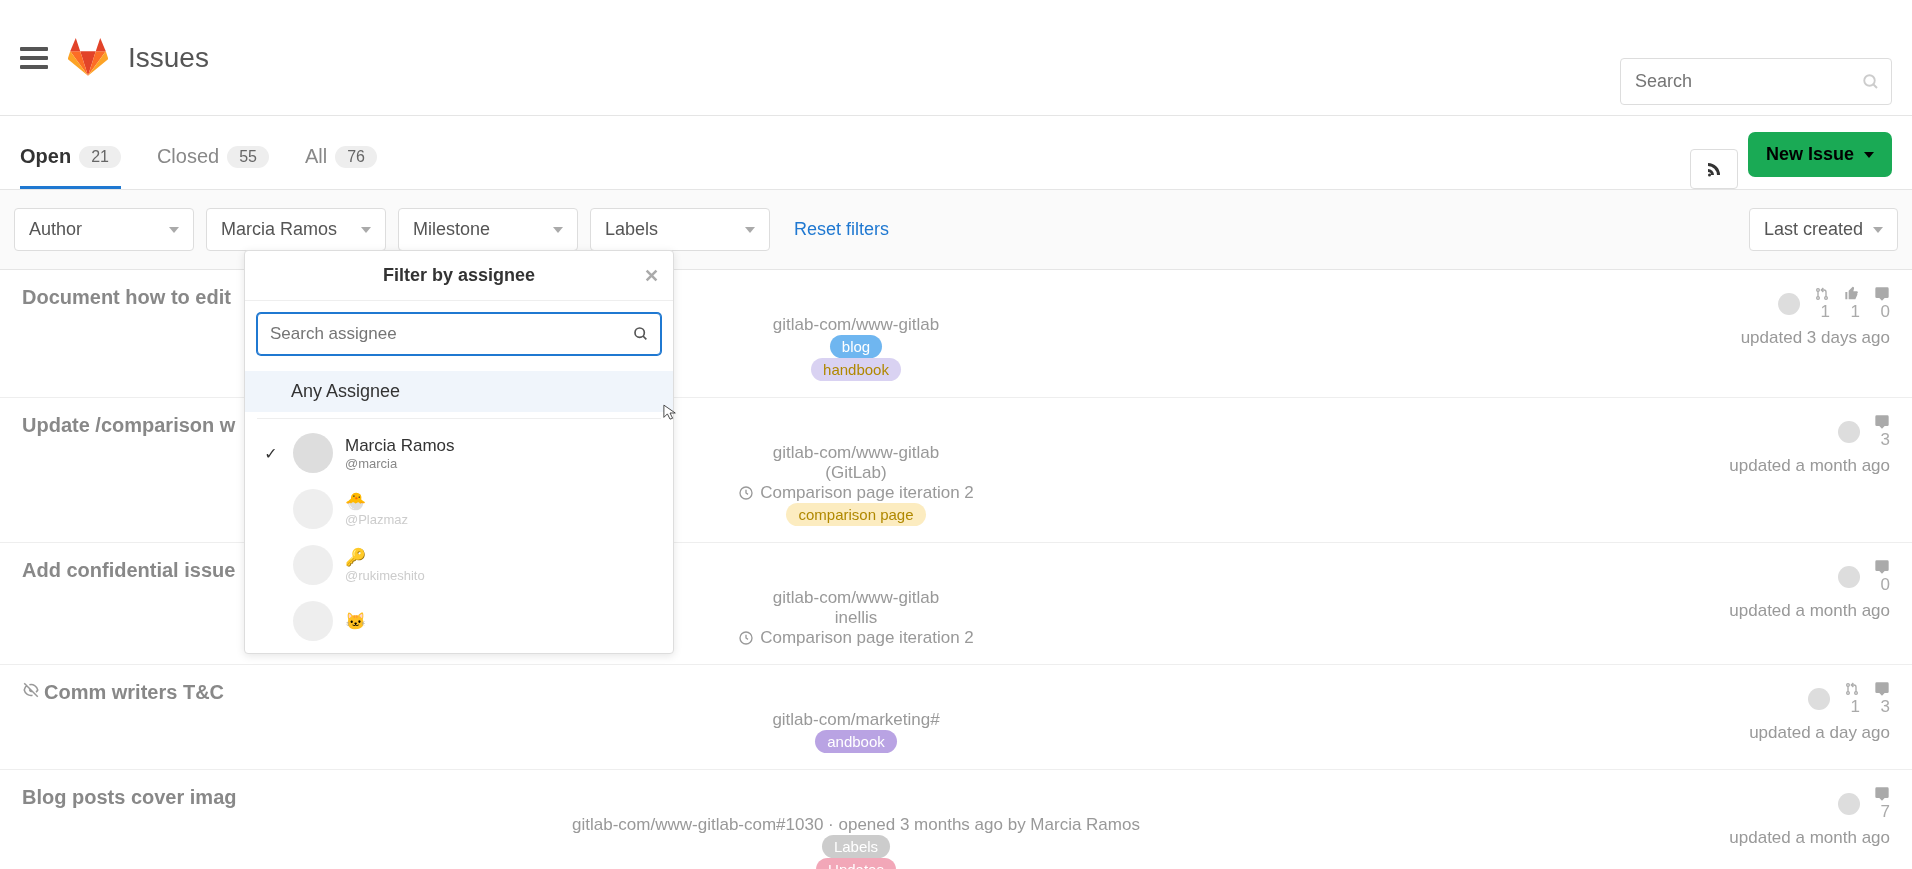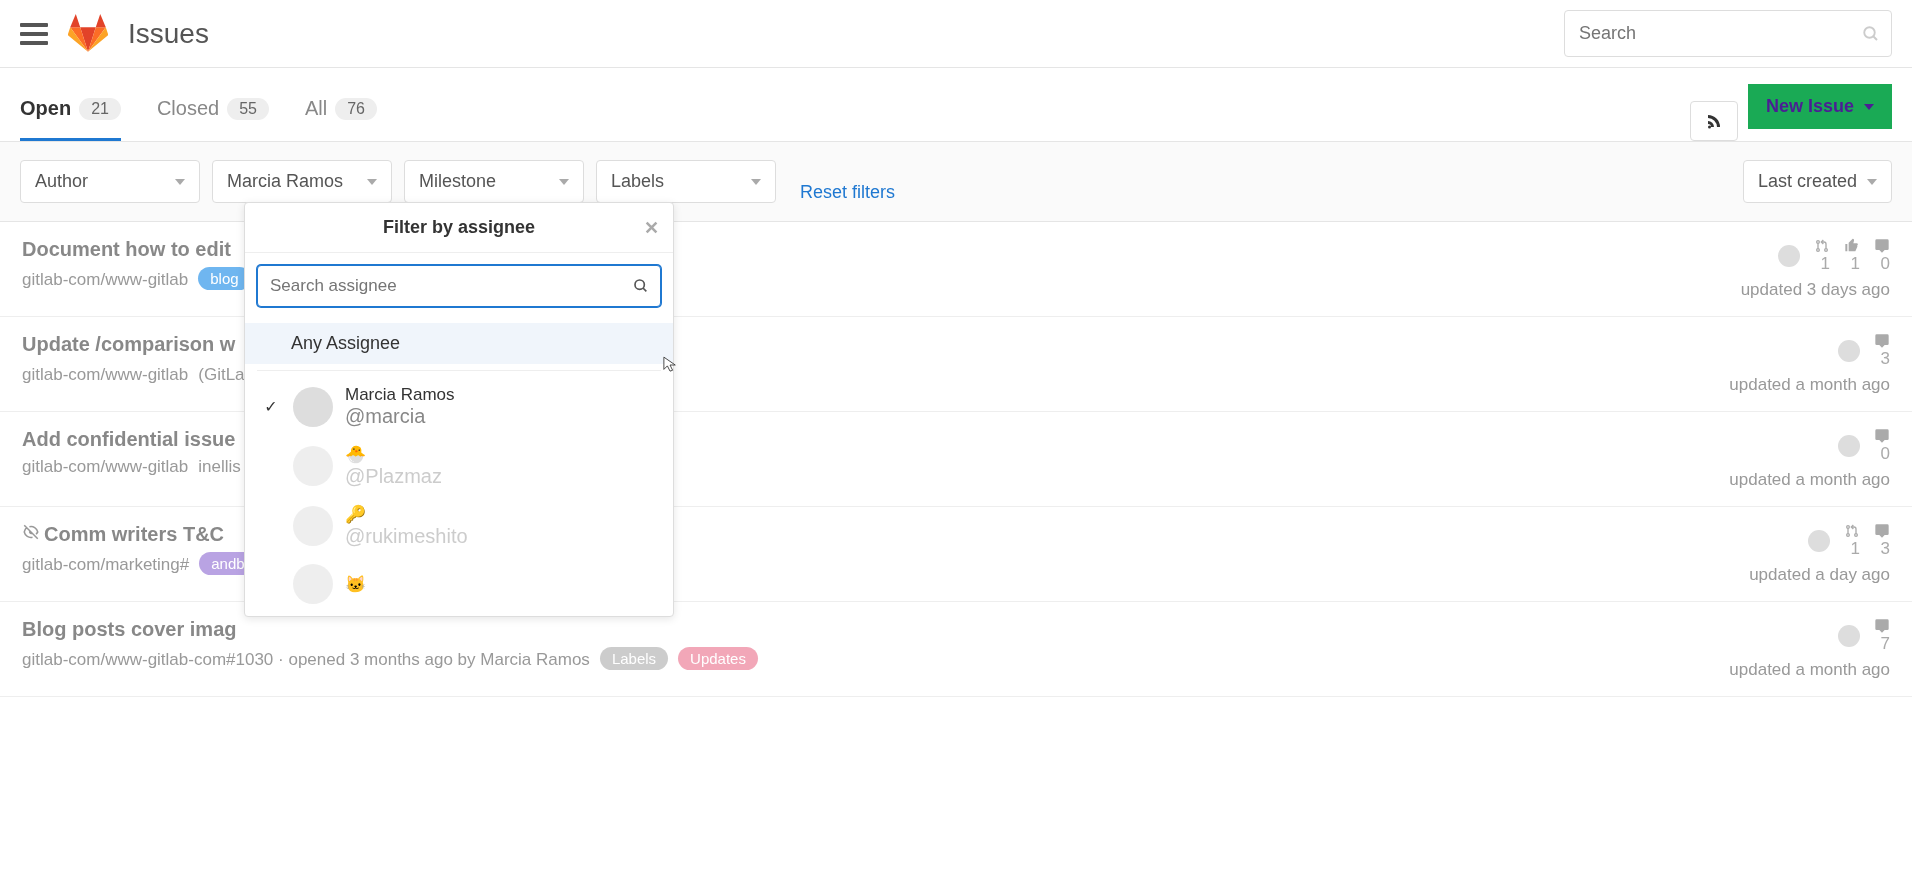--- a/index.html
+++ b/index.html
@@ -5,37 +5,37 @@
 * { box-sizing: border-box; margin: 0; padding: 0; }
 body { font-family: -apple-system, BlinkMacSystemFont, "Segoe UI", Helvetica, Arial, sans-serif; background: #fff; color: #333; }
 
 
 .header { display: flex; align-items: center; padding: 10px 20px; border-bottom: 1px solid #e5e5e5; gap: 20px; }
 .hamburger { width: 28px; height: 22px; display: flex; flex-direction: column; justify-content: space-between; cursor: pointer; }
 .hamburger span { height: 4px; background:#555; border-radius:1px; }
 .logo { width: 40px; height: 40px; }
 .page-title { font-size: 28px; color:#555; font-weight: 400; }
 .header-spacer { flex: 1; }
-.search-box { position: relative; width: 328px; }
+.search-box { position: relative; width: 272px; margin-top: 48px; }
 .search-box input { width: 100%; padding: 12px 40px 12px 14px; border:1px solid #ddd; border-radius:4px; font-size:18px; color:#999; }
 .search-box .sicon { position:absolute; right:12px; top:50%; transform:translateY(-50%); color:#ccc; }
 
 
 .tabs-row { display:flex; align-items:flex-end; padding: 16px 20px 0; border-bottom:1px solid #e5e5e5; }
 .tabs { display:flex; gap: 36px; }
 .tab { display:flex; align-items:center; gap:8px; padding-bottom: 18px; color:#888; font-size:20px; cursor:pointer; border-bottom: 3px solid transparent; }
 .tab.active { color:#333; font-weight:700; border-bottom-color:#1f78d1; }
 .badge { background:#eee; border-radius: 12px; padding: 2px 12px; font-size:16px; color:#666; font-weight:400; }
 .tabs-spacer { flex:1; }
 .rss-btn { border:1px solid #ddd; border-radius:4px; padding: 10px 14px; background:#fff; cursor:pointer; margin-right:10px; }
-.new-issue-btn { background:#1aaa55; color:#4c1d95; border:none; border-radius:0; padding: 12px 18px; font-size:18px; font-weight:600; cursor:pointer; display:flex; align-items:center; gap:10px; margin-bottom: 12px;}
+.new-issue-btn { background:#1aaa55; color:#000000; border:none; border-radius:7px; padding: 12px 18px; font-size:18px; font-weight:600; cursor:pointer; display:flex; align-items:center; gap:10px; margin-bottom: 12px;}
 .caret-down { width:0; height:0; border-left:5px solid transparent; border-right:5px solid transparent; border-top:6px solid currentColor; display:inline-block; }
 
 
-.filter-bar { background:#fafafa; padding: 18px 20px; border-bottom:1px solid #e5e5e5; display:flex; align-items:flex-end; gap:12px; position:relative; }
+.filter-bar { background:#fafafa; padding: 18px 14px; border-bottom:1px solid #e5e5e5; display:flex; align-items:center; gap:12px; position:relative; }
 .filter-dd { background:#fff; border:1px solid #ddd; border-radius:4px; padding: 10px 14px; font-size:18px; color:#555; display:flex; align-items:center; gap:10px; cursor:pointer; min-width: 180px; justify-content: space-between; }
 .reset-link { color:#1f78d1; font-size:18px; cursor:pointer; margin-left: 12px; }
 .filter-spacer { flex:1; }
 .sort-dd { background:#fff; border:1px solid #ddd; border-radius:4px; padding: 10px 14px; font-size:18px; color:#555; display:flex; align-items:center; gap:10px; cursor:pointer; }
 
 
 .dropdown { position:absolute; top: 60px; left: 244px; width: 430px; background:#fff; border:1px solid #ddd; border-radius:4px; box-shadow: 0 2px 8px rgba(0,0,0,.1); z-index:10; }
 .dropdown-header { text-align:center; padding: 14px; font-weight:700; font-size:18px; border-bottom:1px solid #eee; position:relative; }
 .dropdown-close { position:absolute; right:14px; top:14px; color:#aaa; cursor:pointer; font-size:18px; }
 .dropdown-search { padding: 12px; }
@@ -44,30 +44,30 @@
 .dropdown-search .sicon { position:absolute; right:12px; top:50%; transform:translateY(-50%); color:#555; }
 .dropdown-list { padding: 4px 0; }
 .dd-item { padding: 10px 20px 10px 46px; font-size:18px; cursor:pointer; position:relative; }
 .dd-item.hover { background:#f0f5fb; }
 .dd-divider { border-top:1px solid #eee; margin: 6px 12px; }
 .dd-user { display:flex; align-items:center; gap:12px; padding: 8px 16px 8px 16px; cursor:pointer; }
 .dd-check { width: 20px; text-align:center; color:#333; }
 .dd-avatar { width:40px; height:40px; border-radius:50%; background:#ddd; }
 .dd-user-info { display:flex; flex-direction:column; }
 .dd-user-name { font-size:17px; color:#333; }
-.dd-user-handle { font-size:20px; color:#888; }
+.dd-user-handle { font-size:13px; color:#888; }
 .dd-user.faded .dd-user-name, .dd-user.faded .dd-user-handle { color:#ccc; }
 .dd-user.faded .dd-avatar { opacity:0.5; }
 
 
 .issues { }
 .issue { padding: 16px 22px; border-bottom:1px solid #eee; display:flex; }
 .issue-left { flex:1; min-width: 0; }
 .issue-title { font-size:20px; color:#888; font-weight:600; white-space:nowrap; overflow:hidden; text-overflow:ellipsis; }
-.issue-meta { color:#999; font-size:17px; margin-top: 6px; display:flex; align-items:flex-end; gap:10px; flex-wrap:wrap; }
+.issue-meta { color:#999; font-size:17px; margin-top: 6px; display:flex; align-items:center; flex-wrap:wrap;flex-direction:column; }
 .issue-right { text-align:right; min-width: 200px; }
 .issue-stats { display:flex; justify-content:flex-end; align-items:center; gap:14px; color:#aaa; font-size:17px; }
 .issue-stats .avatar-mini { width:22px; height:22px; border-radius:50%; background:#ddd; }
 .issue-updated { color:#999; font-size:17px; margin-top:6px; }
 .label-pill { border-radius:12px; padding: 3px 12px; font-size:15px; color:#fff; }
 .milestone { display:flex; align-items:center; gap:6px; color:#999; }
 .clock-icon { width:16px; height:16px; }
 
 .confidential-icon { display:inline-block; width:18px; margin-right:4px; }
 

